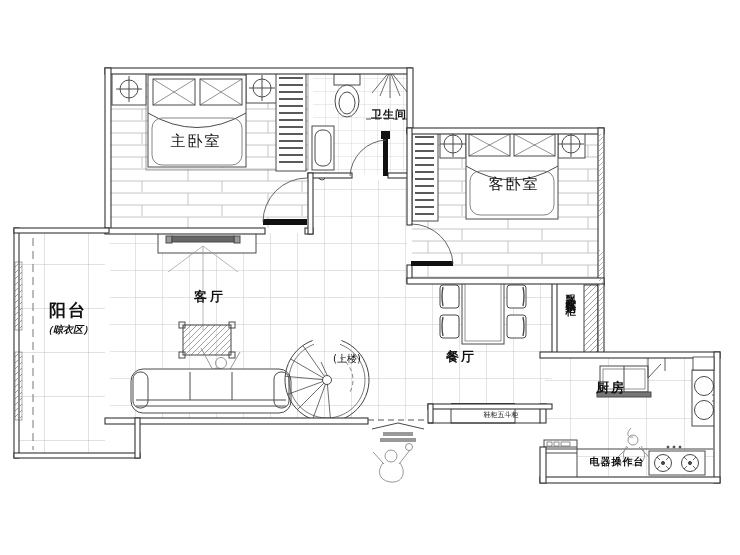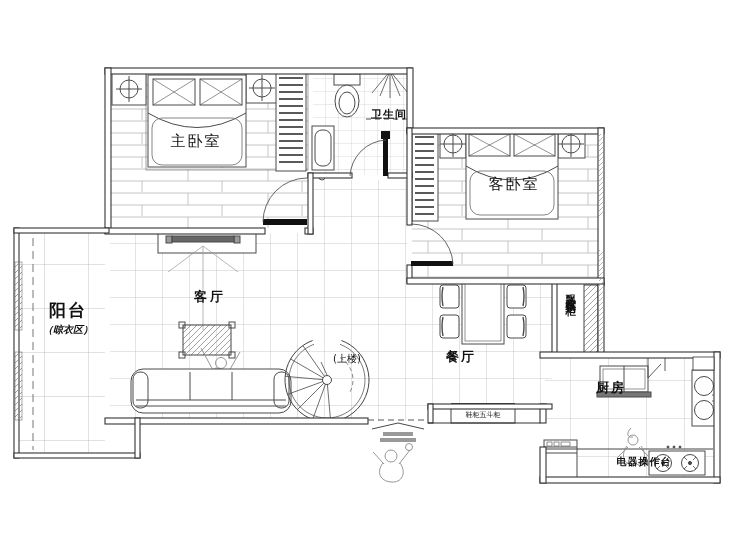--- a/index.html
+++ b/index.html
@@ -10,21 +10,21 @@
   #plan-svg{position:absolute;left:0;top:0;}
   .lbl{
     position:absolute;transform:translate(-50%,-50%);
     color:#111;white-space:nowrap;text-align:center;line-height:1.4;
     font-family:"DejaVu Sans","Liberation Sans",sans-serif;
   }
   .lbl-lg{font-size:15px;font-weight:normal;letter-spacing:2px;}
   .lbl-xl{font-size:13px;font-weight:bold;letter-spacing:3px;}
   .lbl-md{font-size:13px;font-weight:bold;letter-spacing:2px;}
   .lbl-sm{font-size:11px;font-weight:bold;letter-spacing:1px;}
-  .lbl-xs{font-size:10px;font-weight:bold;letter-spacing:1px;margin-left:27px;}
+  .lbl-xs{font-size:10px;font-weight:bold;letter-spacing:1px;}
   .lbl-tiny{font-size:7px;letter-spacing:0;}
   .lbl-micro{font-size:10px;letter-spacing:0;padding-left:44px;}
   .lbl-balcony{font-size:17px;font-weight:bold;letter-spacing:2px;}
   .lbl-balcony .sub{font-size:10px;letter-spacing:0;font-style:italic;}
   .lbl-vert{
     writing-mode:vertical-rl;text-orientation:upright;
     font-size:10.5px;font-weight:bold;letter-spacing:3px;
     transform:translate(-50%,0);
   }
 </style>
@@ -315,16 +315,16 @@
 <div class="lbl lbl-lg" style="left:514px;top:184px">客卧室</div>
 <div class="lbl lbl-balcony" style="left:68px;top:318px">
   <div>阳台</div>
   <div class="sub">（晾衣区）</div>
 </div>
 <div class="lbl lbl-xl" style="left:210px;top:297px">客厅</div>
 <div class="lbl lbl-md" style="left:461px;top:357px">餐厅</div>
 <div class="lbl lbl-md" style="left:611px;top:388px">厨房</div>
 <div class="lbl lbl-vert" style="left:571px;top:286px">飘窗收纳柜</div>
 <div class="lbl lbl-xs" style="left:617px;top:462px">电器操作台</div>
-<div class="lbl lbl-tiny" style="left:483px;top:416px">鞋柜五斗柜</div>
+<div class="lbl lbl-tiny" style="left:501px;top:416px">鞋柜五斗柜</div>
 <div class="lbl lbl-micro" style="left:325px;top:359px">(上楼)</div>
 
 </div>
 
 </body></html>

